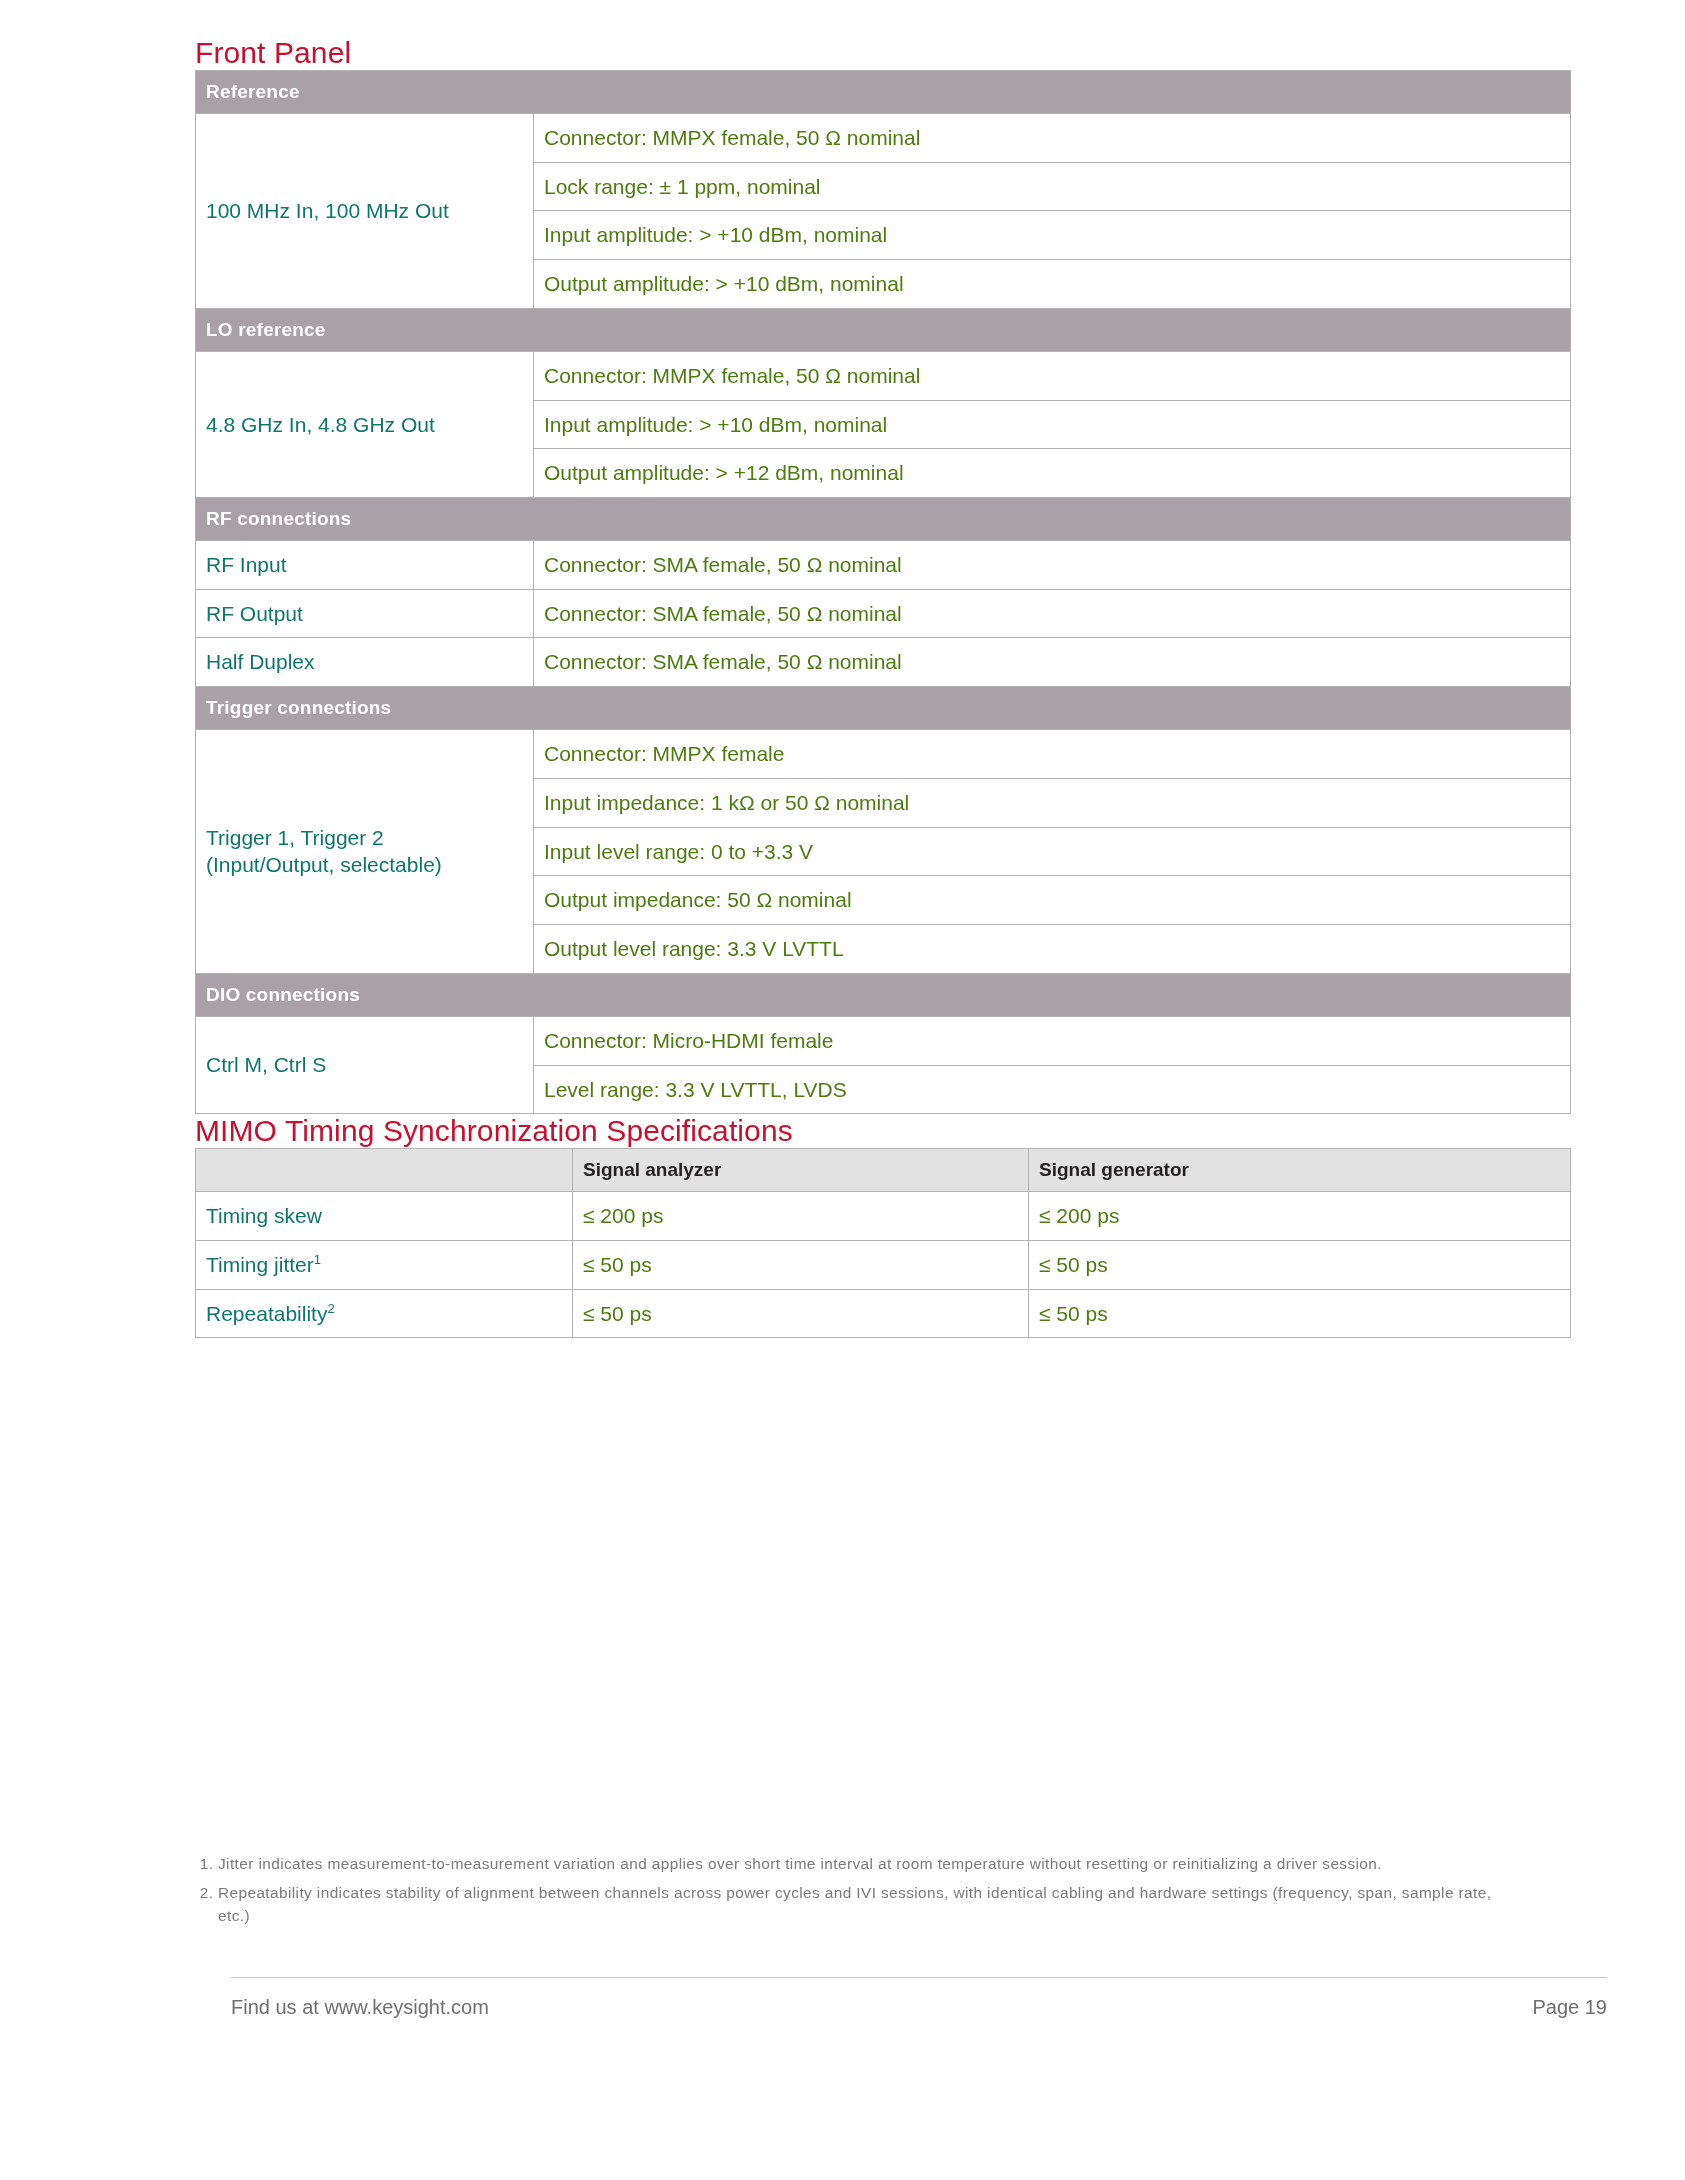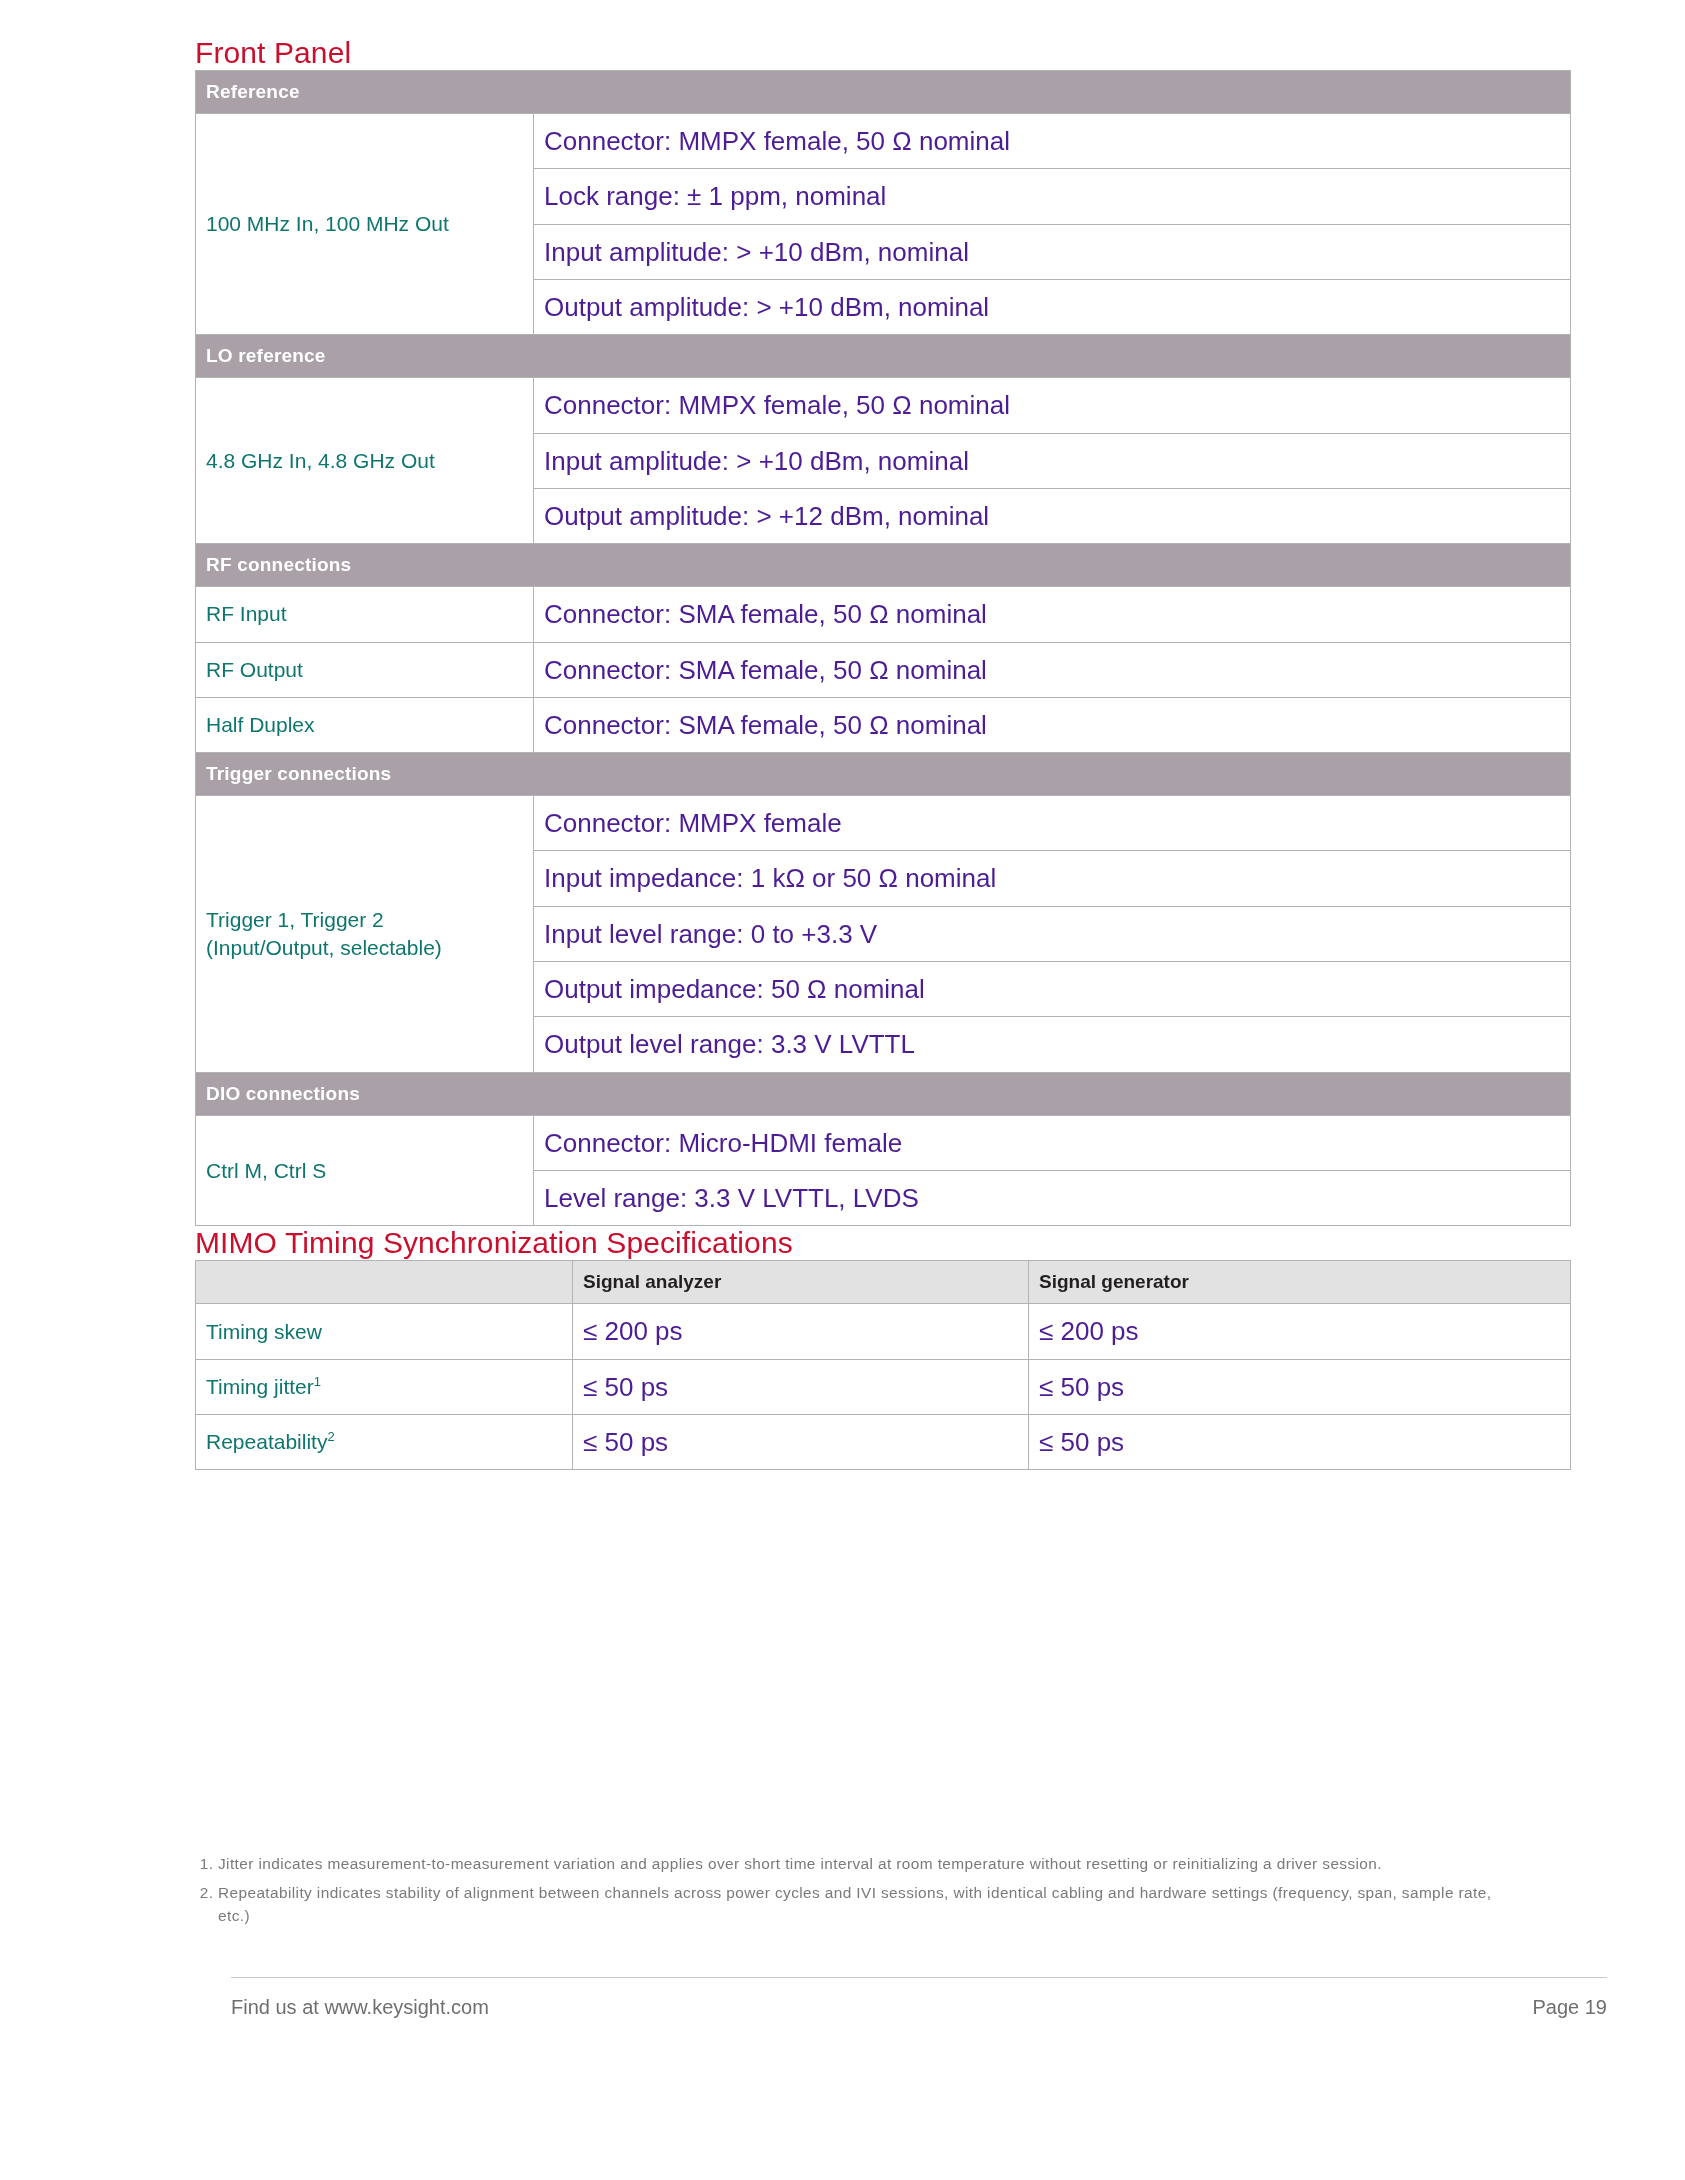--- a/index.html
+++ b/index.html
@@ -62,23 +62,23 @@
   }
   .lbl {
     padding: 8.8px 10.5px;
     font-size: 21px;
     line-height: 1.32;
     color: #0f766e;
     background: #ffffff;
   }
   .val {
     padding: 8.8px 10.5px;
-    font-size: 26px;
+    font-size: 21px;
     line-height: 1.32;
-    color: #4c1d95;
+    color: #4d7c0f;
     background: #ffffff;
   }
   .sub-head td {
     background: #e2e2e2;
     font-weight: bold;
     font-size: 19px;
     padding: 8px 10.5px;
     color: #231f20;
   }
   .sub-head td.blank { background: #e2e2e2; }

